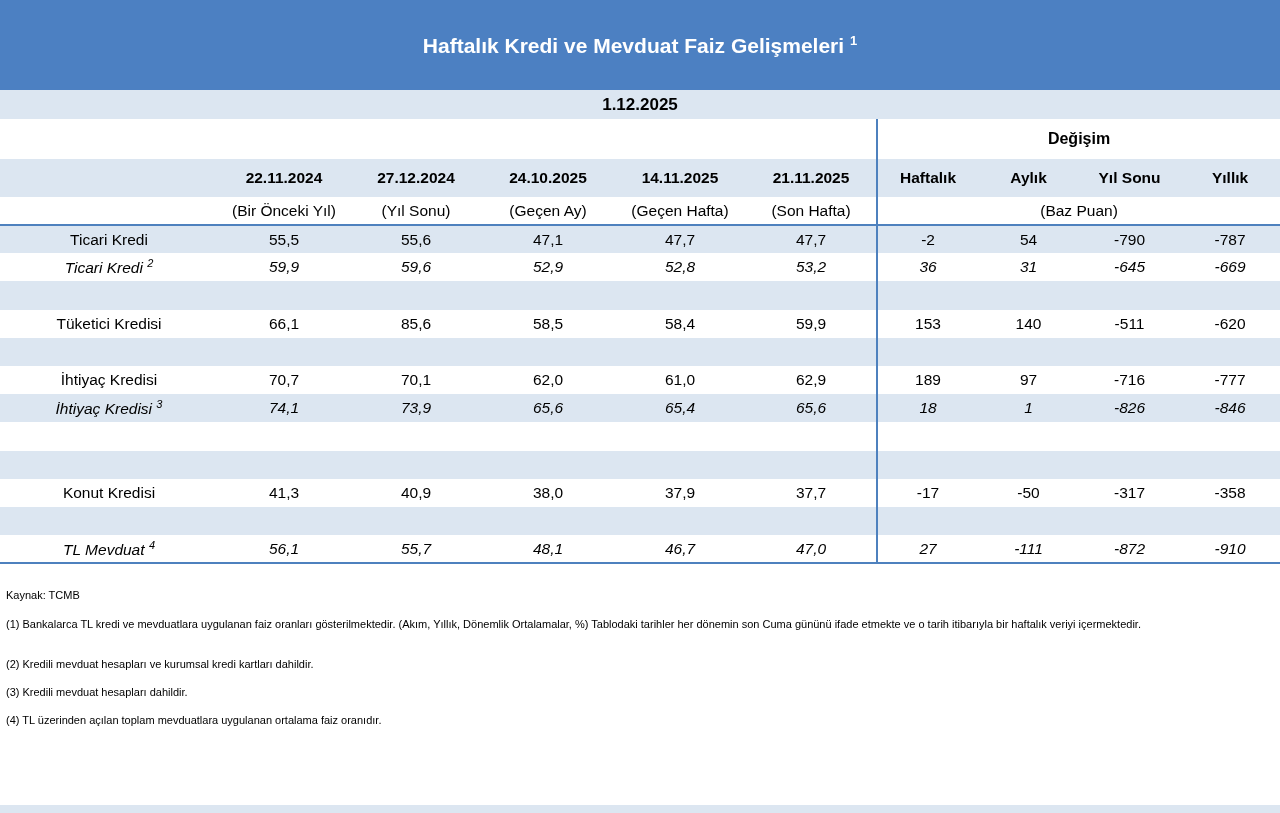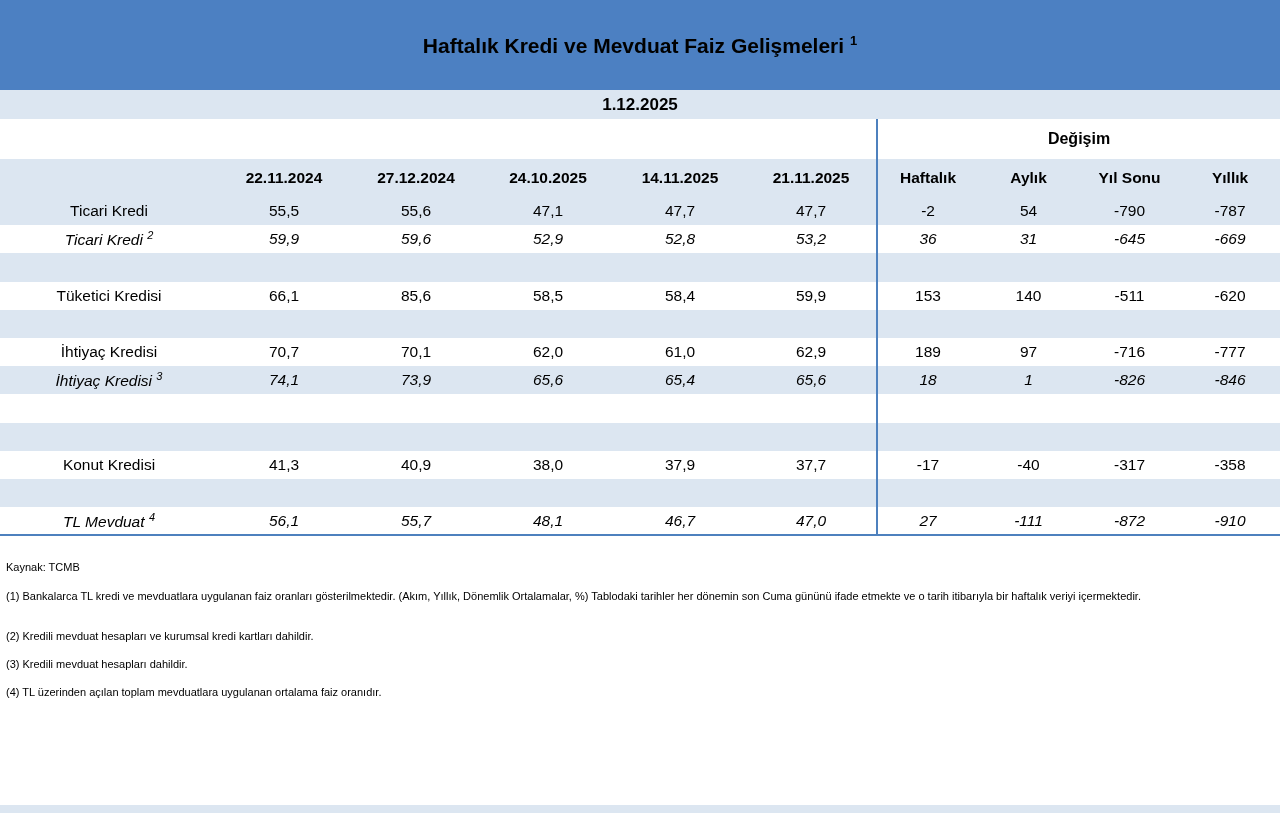--- a/index.html
+++ b/index.html
@@ -16,21 +16,21 @@
     color:#000;
     position:relative;
     overflow:hidden;
   }
   .title-band{
     height:90px;
     background:var(--header-blue);
     display:flex;align-items:center;justify-content:center;
   }
   .title-band h1{
-    margin:0;font-size:21px;font-weight:bold;color:#000000;letter-spacing:0;
+    margin:0;font-size:21px;font-weight:bold;color:#ffffff;letter-spacing:0;
   }
   .title-band sup{font-size:13px;}
   .date-band{
     height:29px;
     background:var(--stripe-blue);
     display:flex;align-items:center;justify-content:center;
     font-size:17px;font-weight:bold;
   }
   table.rates{
     width:1280px;
@@ -104,20 +104,29 @@
       <td>22.11.2024</td>
       <td>27.12.2024</td>
       <td>24.10.2025</td>
       <td>14.11.2025</td>
       <td>21.11.2025</td>
       <td class="divider">Haftalık</td>
       <td>Aylık</td>
       <td>Yıl Sonu</td>
       <td>Yıllık</td>
     </tr>
+    <tr class="subs-row">
+      <td></td>
+      <td>(Bir Önceki Yıl)</td>
+      <td>(Yıl Sonu)</td>
+      <td>(Geçen Ay)</td>
+      <td>(Geçen Hafta)</td>
+      <td>(Son Hafta)</td>
+      <td colspan="4" class="divider">(Baz Puan)</td>
+    </tr>
   </thead>
   <tbody id="rows-body">
       <tr>
         <td class="label-cell"><span>Ticari Kredi</span></td>
         <td>55,5</td>
         <td>55,6</td>
         <td>47,1</td>
         <td>47,7</td>
         <td>47,7</td>
         <td class="divider">-2</td>
@@ -222,21 +231,21 @@
         <td></td>
       </tr>
       <tr>
         <td class="label-cell"><span>Konut Kredisi</span></td>
         <td>41,3</td>
         <td>40,9</td>
         <td>38,0</td>
         <td>37,9</td>
         <td>37,7</td>
         <td class="divider">-17</td>
-        <td>-40</td>
+        <td>-50</td>
         <td>-317</td>
         <td>-358</td>
       </tr>
       <tr>
         <td class="label-cell"><span></span></td>
         <td></td>
         <td></td>
         <td></td>
         <td></td>
         <td></td>

